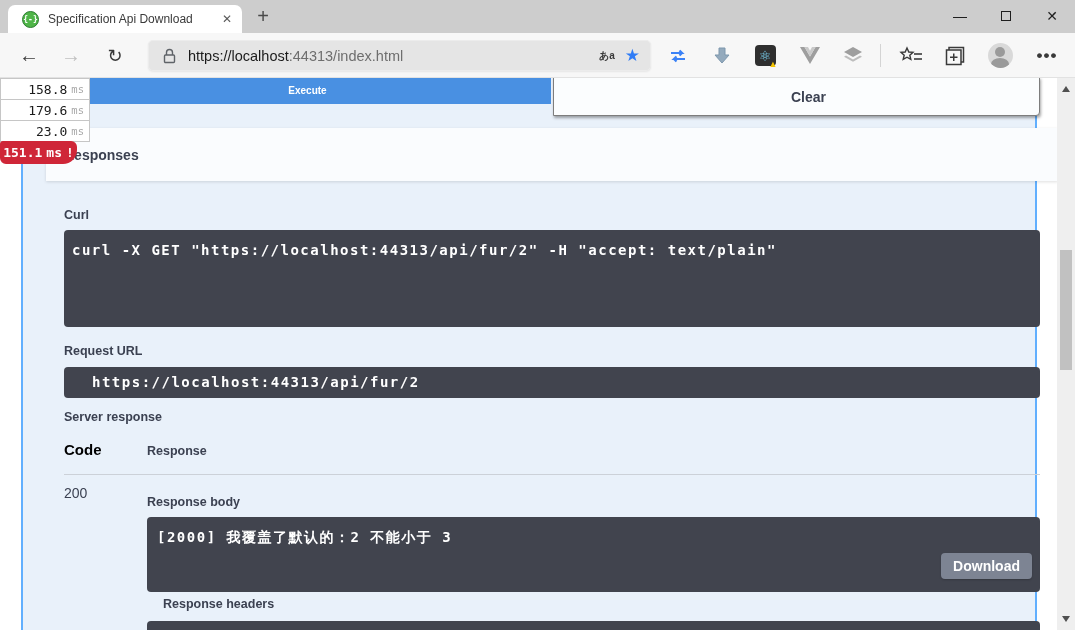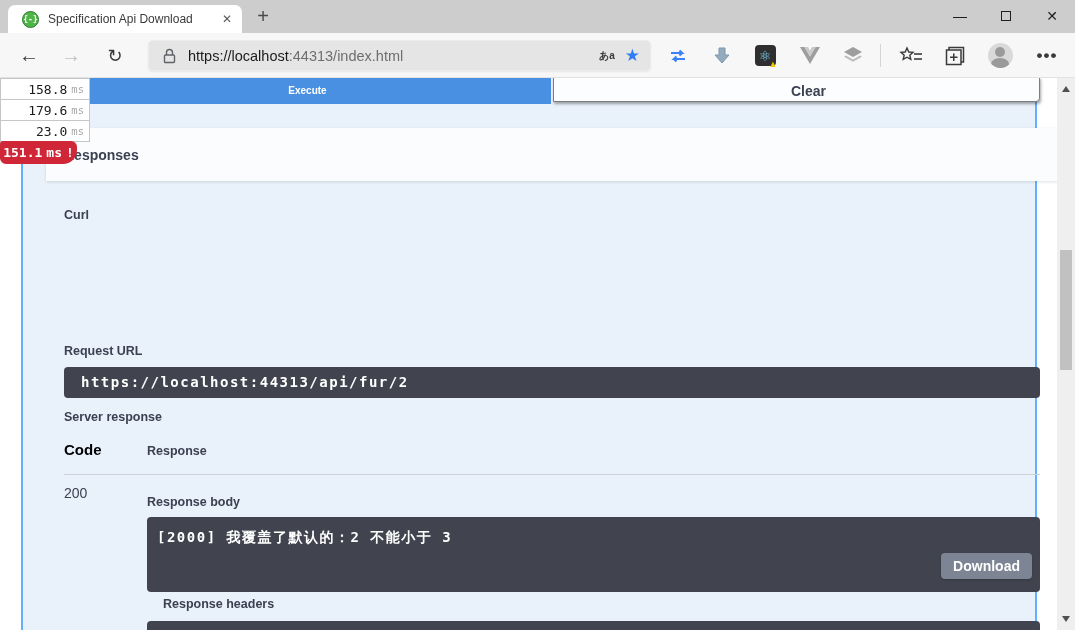--- a/index.html
+++ b/index.html
@@ -46,32 +46,32 @@
   .avatar:after { content:""; position:absolute; left:3.5px; top:15px; width:18px; height:12px; border-radius:50%; background:#9a9a9a; }
   .overflow-dots { font-size:17px; font-weight:bold; color:#3a3a3a; letter-spacing:1px; }
 
   
   .page { position:absolute; left:0; top:78px; width:1075px; height:552px; background:#fff; overflow:hidden; }
   .opblock { position:absolute; left:21px; top:0; width:1016px; height:552px; background:#e9f1fa;
              border-left:2px solid #61affe; border-right:2px solid #61affe; }
   .btn-execute { position:absolute; left:41px; top:0; width:487px; height:26px; background:#4990e2;
                  color:#fff; font-weight:bold; font-size:10px; text-align:center; line-height:24px;
                  border-radius:0 0 0 4px; border:none; font-family:"Liberation Sans",sans-serif; }
-  .btn-clear { position:absolute; left:530px; top:-1px; width:487px; height:25px; background:#fbfdfe;
+  .btn-clear { position:absolute; left:530px; top:-1px; width:487px; height:39px; background:#fbfdfe;
                color:#3b4151; font-weight:bold; font-size:14px; line-height:26px;
                border:1px solid #7d7d7d; border-radius:0 0 4px 0; box-shadow:1px 2px 3px rgba(0,0,0,.35);
                font-family:"Liberation Sans",sans-serif;padding-left:24px; }
   .section-header { position:absolute; left:23px; top:50px; width:1012px; height:53px; background:#fafcfe;
                     box-shadow:0 1px 3px rgba(0,0,0,.13); display:flex; align-items:center; padding-left:18px; }
   .section-title { font-size:14px; font-weight:bold; color:#3b4151; }
   .lbl { position:absolute; font-size:12.5px; font-weight:bold; color:#3b4151; }
   .dark-block { position:absolute; background:#41444e; border-radius:4px; color:#fff;
                 font-family:"DejaVu Sans Mono", monospace; font-weight:bold; font-size:14px; letter-spacing:1.5px; }
   .curl-block { left:41px; top:152px; width:976px; height:97px; padding:12px 8px; }
-  .requrl-block { left:41px; top:289px; width:976px; height:31px; line-height:31px; padding-left:17px; }
+  .requrl-block { left:41px; top:289px; width:976px; height:31px; line-height:31px; padding-left:28px; }
   .divider { position:absolute; left:41px; top:396px; width:976px; height:1px; background:#ccd1d8; }
   .code-header { position:absolute; left:41px; top:363px; font-size:15px; font-weight:bold; color:#000000; }
   .code-val { position:absolute; left:41px; top:407px; font-size:14px; color:#3b4151; }
   .respbody-block { left:124px; top:439px; width:893px; height:75px; padding:12px 10px; }
   .respheaders-block { left:124px; top:543px; width:893px; height:30px; }
   .download-btn { position:absolute; right:8px; bottom:13px; background:#7d8493; color:#fff;
                   font-family:"Liberation Sans",sans-serif; font-weight:bold; font-size:14px; letter-spacing:0;
                   padding:5px 12px; border-radius:4px; border:none; box-shadow:0 1px 2px rgba(0,0,0,.2); }
 
   
@@ -183,20 +183,21 @@
     <div class="opblock">
 
       <button class="btn-execute">Execute</button>
       <button class="btn-clear">Clear</button>
 
       <div class="section-header">
         <span class="section-title">Responses</span>
       </div>
 
       <div class="lbl" style="left:41px; top:130px;">Curl</div>
+      <div class="dark-block curl-block">curl -X GET "https://localhost:44313/api/fur/2" -H "accept: text/plain"</div>
 
       <div class="lbl" style="left:41px; top:266px;">Request URL</div>
       <div class="dark-block requrl-block">https://localhost:44313/api/fur/2</div>
 
       <div class="lbl" style="left:41px; top:332px;">Server response</div>
 
       <div class="code-header">Code</div>
       <div class="lbl" style="left:124px; top:366px;">Response</div>
       <div class="divider"></div>
 

